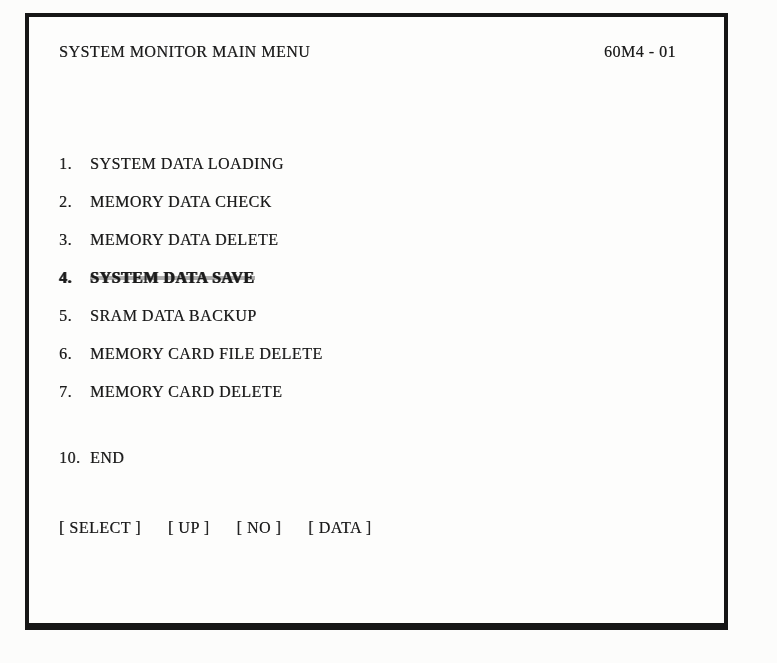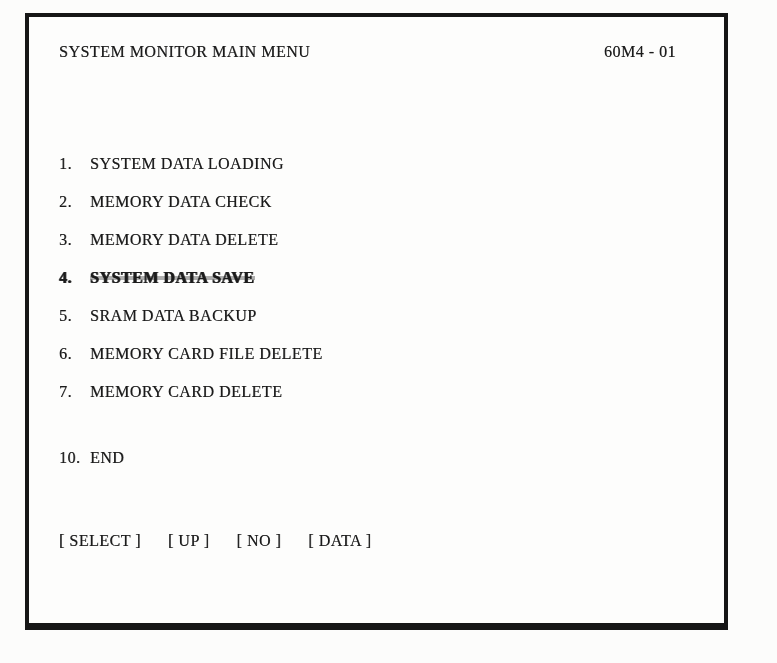--- a/index.html
+++ b/index.html
@@ -58,21 +58,21 @@
   }
   .menu-row.end-row {
     margin-top: 28px;
   }
   .message-block {
     margin-top: 0;
   }
   .softkey-bar {
     display: flex;
     gap: 27px;
-    margin-top: 45px;
+    margin-top: 32px;
   }
   .softkey {
     cursor: default;
   }
 </style>
 </head>
 <body>
 
 <div class="screen-box">
 

